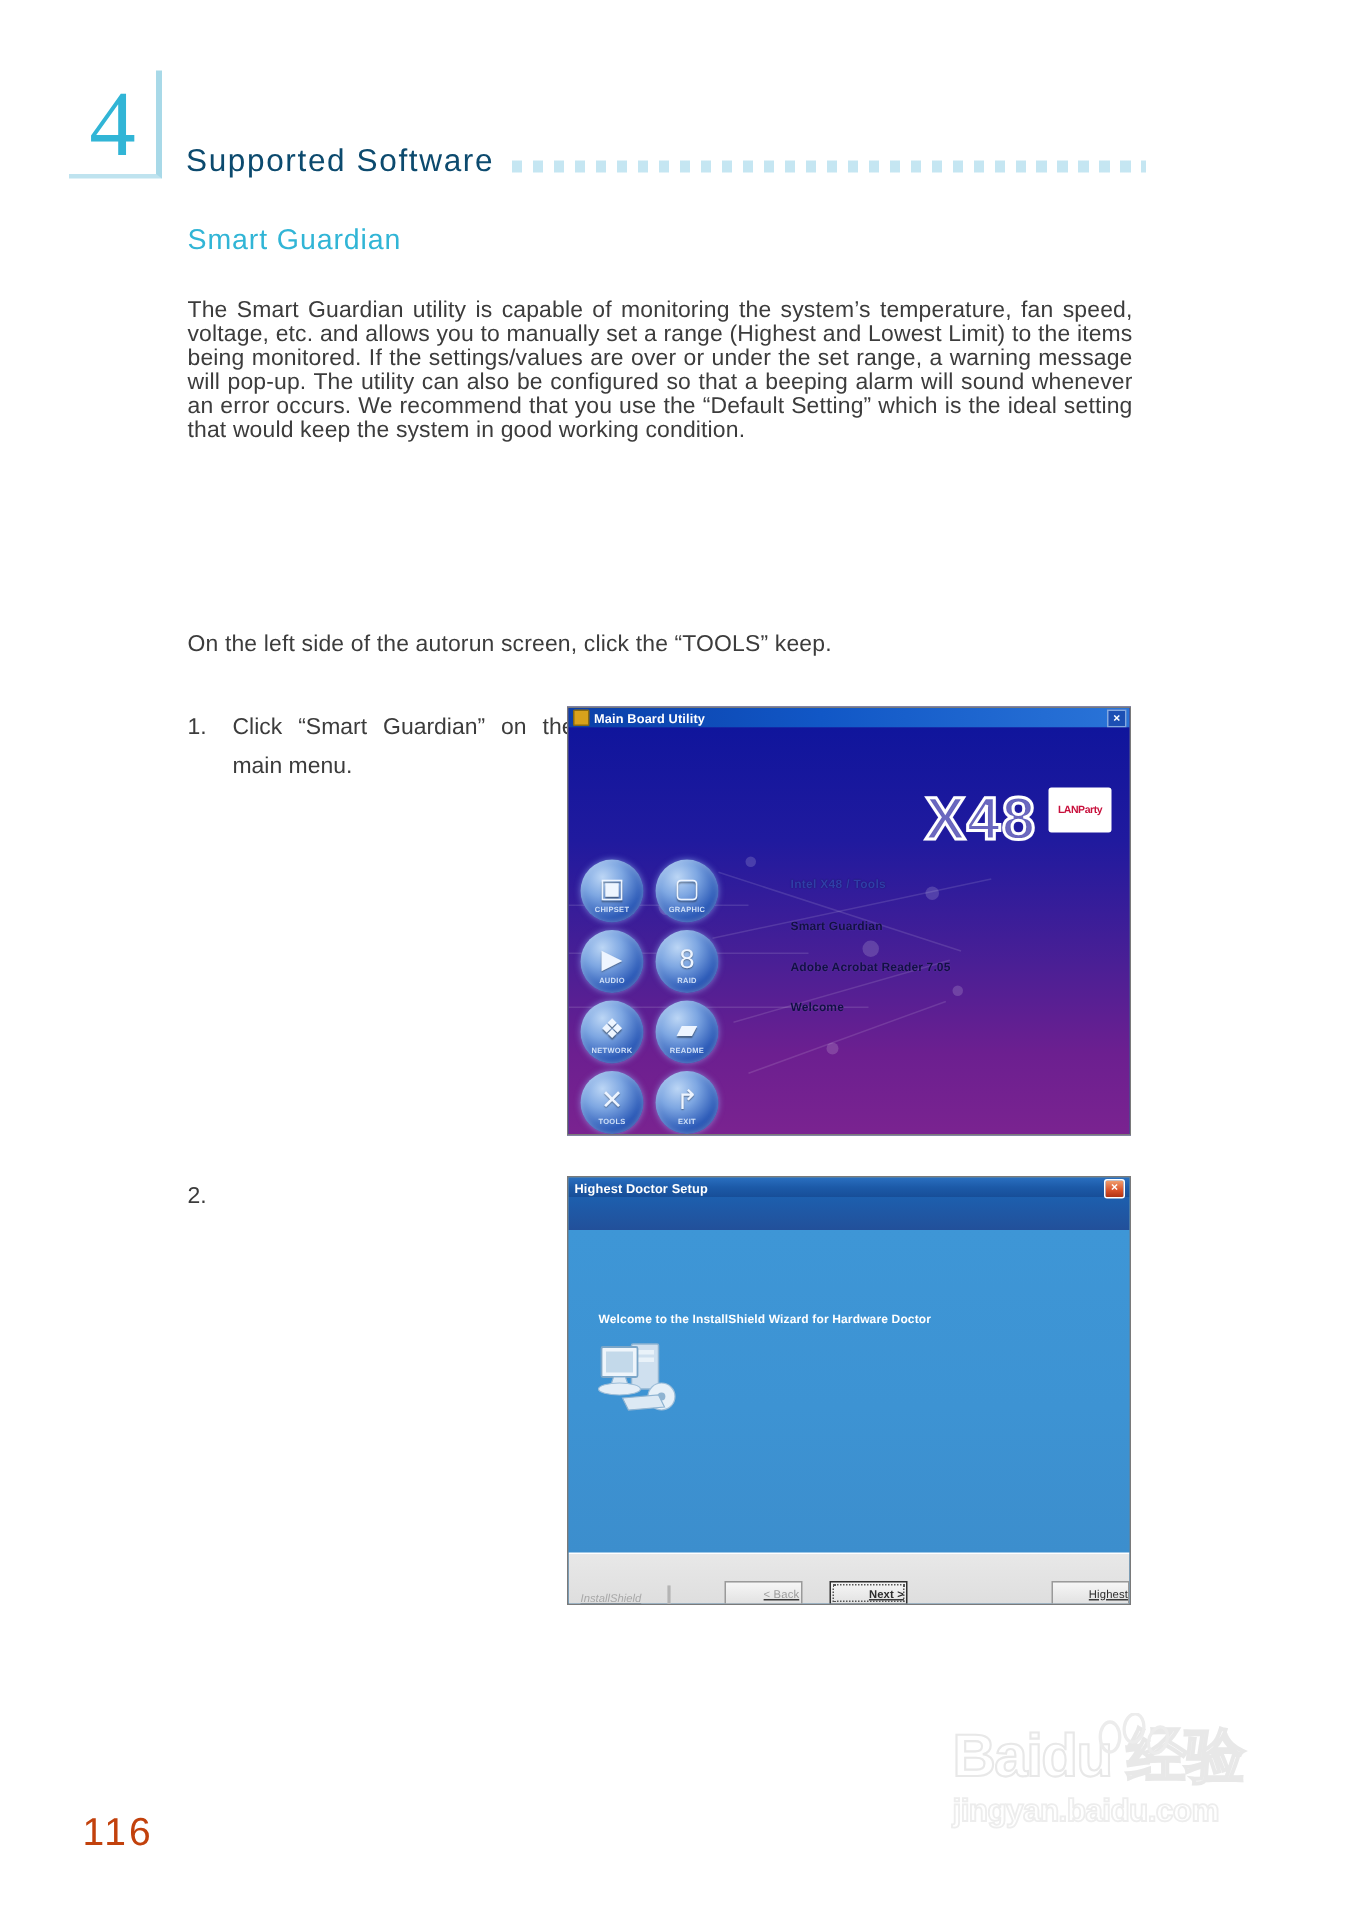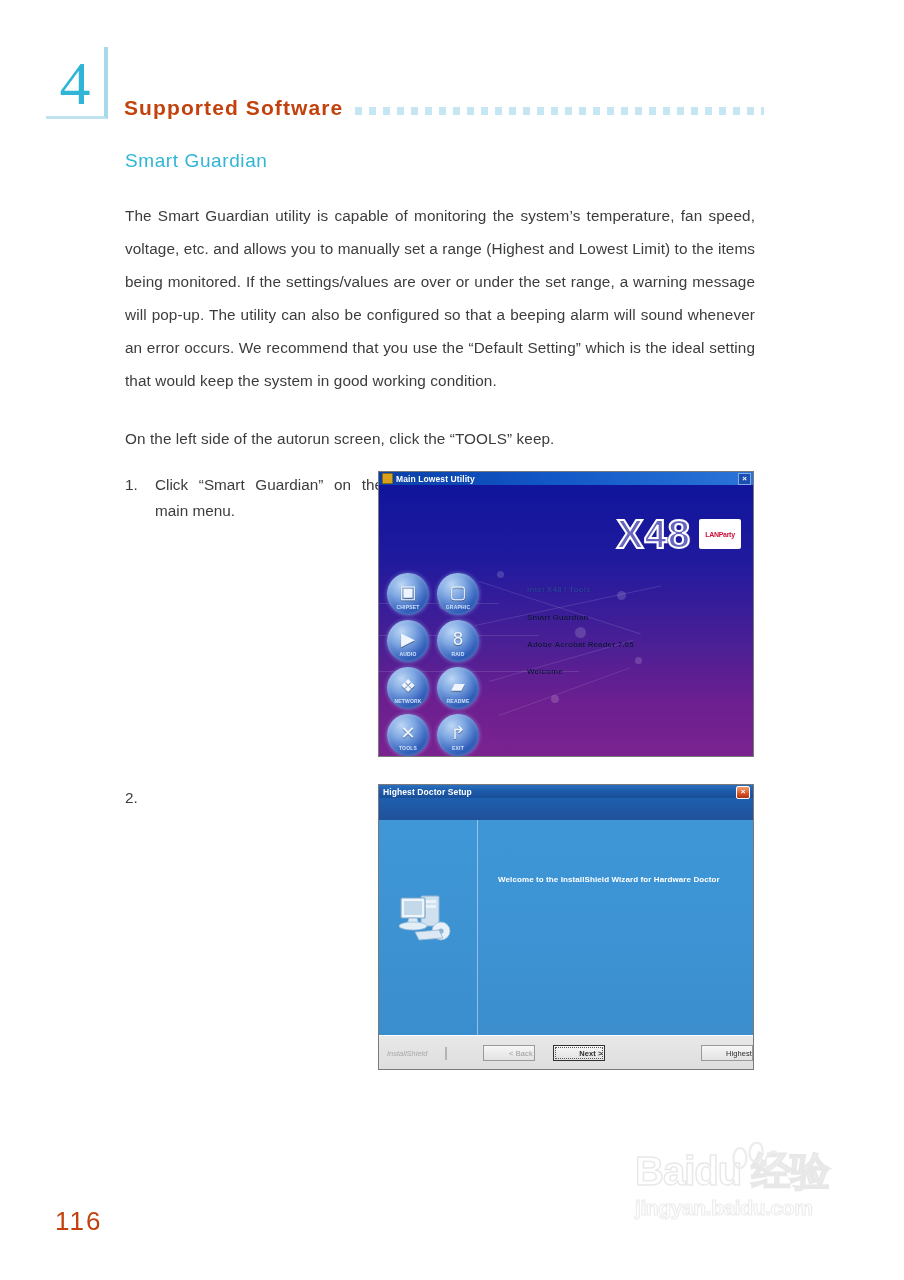--- a/index.html
+++ b/index.html
@@ -51,24 +51,24 @@
     position: absolute;
     left: 124px;
     top: 93px;
     width: 640px;
     height: 30px;
     display: flex;
     align-items: center;
   }
   .section-title {
     font-size: 21px;
-    color: #c2410c;
+    color: #0c4a6e;
     letter-spacing: 1.1px;
     white-space: nowrap;
-    font-weight: 700;
+    font-weight: 400;
   }
   .dot-rule {
     flex: 1;
     height: 8px;
     margin-left: 12px;
     margin-top: 6px;
     background-image: repeating-linear-gradient(
         to right,
         #c5e6f2 0px, #c5e6f2 7px,
         rgba(255,255,255,0) 7px, rgba(255,255,255,0) 14px);
@@ -83,21 +83,21 @@
     color: #31b5d6;
     letter-spacing: 0.6px;
   }
 
   
   .para {
     position: absolute;
     left: 125px;
     width: 630px;
     font-size: 15.3px;
-    line-height: 33px;
+    line-height: 16px;
     text-align: justify;
     color: #3c3c3c;
     letter-spacing: 0.1px;
   }
   #para-intro { top: 199px; }
   #para-tools { top: 422px; text-align: left; }
 
   
   .step {
     position: absolute;
@@ -208,20 +208,21 @@
   }
   .ar-x48 {
     font-family: "Liberation Sans", sans-serif;
     font-size: 40px;
     font-weight: bold;
     letter-spacing: 1px;
     color: transparent;
     -webkit-text-stroke: 2px #ffffff;
     text-shadow: 0 0 2px rgba(255,255,255,.35);
     line-height: 42px;
+    margin-top: 12px;
   }
   .ar-brand {
     width: 42px; height: 30px;
     background: #ffffff;
     border-radius: 2px;
     display: flex;
     align-items: center;
     justify-content: center;
   }
   .ar-brand-in {
@@ -338,20 +339,21 @@
   }
   .wz-headstrip {
     height: 22px;
     background: linear-gradient(to bottom, #1d5fae 0%, #22509a 100%);
   }
   .wz-body {
     position: relative;
     height: calc(100% - 13px - 22px - 34px);
     background: linear-gradient(to bottom, #3e96d6 0%, #3d93d3 55%, #3c8ecd 100%);
     display: flex;
+    flex-direction: column;
   }
   .wz-left {
     width: 98px;
     position: relative;
     border-right: 1px solid rgba(255,255,255,.45);
     background: linear-gradient(to bottom, #3f97d7 0%, #3b8ecd 100%);
   }
   .wz-pc {
     position: absolute;
     left: 16px; top: 68px;
@@ -372,24 +374,25 @@
     font-size: 7.2px;
     color: #eaf3fb;
     letter-spacing: .05px;
     line-height: 11px;
   }
   .wz-footer {
     height: 34px;
     background: linear-gradient(to bottom, #e8e8e8 0%, #dedede 100%);
     border-top: 1px solid #ffffff;
     display: flex;
-    align-items: center;
+    align-items: flex-end;
     padding: 0 8px;
     gap: 18px;
     position: relative;
+    text-decoration: underline;
   }
   .wz-brand {
     font-size: 7.5px;
     color: #a8a8a8;
     font-style: italic;
     width: 70px;
     white-space: nowrap;
   }
   .wz-spacer { flex: 1; }
   .wz-btn {
@@ -491,21 +494,21 @@
   </div>
 
   <div class="step" id="step-2">
     <span class="num">2.</span>
   </div>
 
   <div class="shot" id="shot-autorun">
 
     <div class="ar-titlebar">
       <span class="ar-tb-icon"></span>
-      <span class="ar-tb-title">Main Lowest Utility</span>
+      <span class="ar-tb-title">Main Board Utility</span>
       <span class="ar-tb-close">×</span>
     </div>
 
     <div class="ar-body">
 
       <div class="trace" style="left:0px;  top:118px; width:120px;"></div>
       <div class="trace" style="left:0px;  top:150px; width:160px;"></div>
       <div class="trace" style="left:0px;  top:186px; width:200px;"></div>
       <div class="trace" style="left:100px;top:96px;  width:170px; transform:rotate(18deg);"></div>
       <div class="trace" style="left:96px; top:140px; width:190px; transform:rotate(-12deg);"></div>

